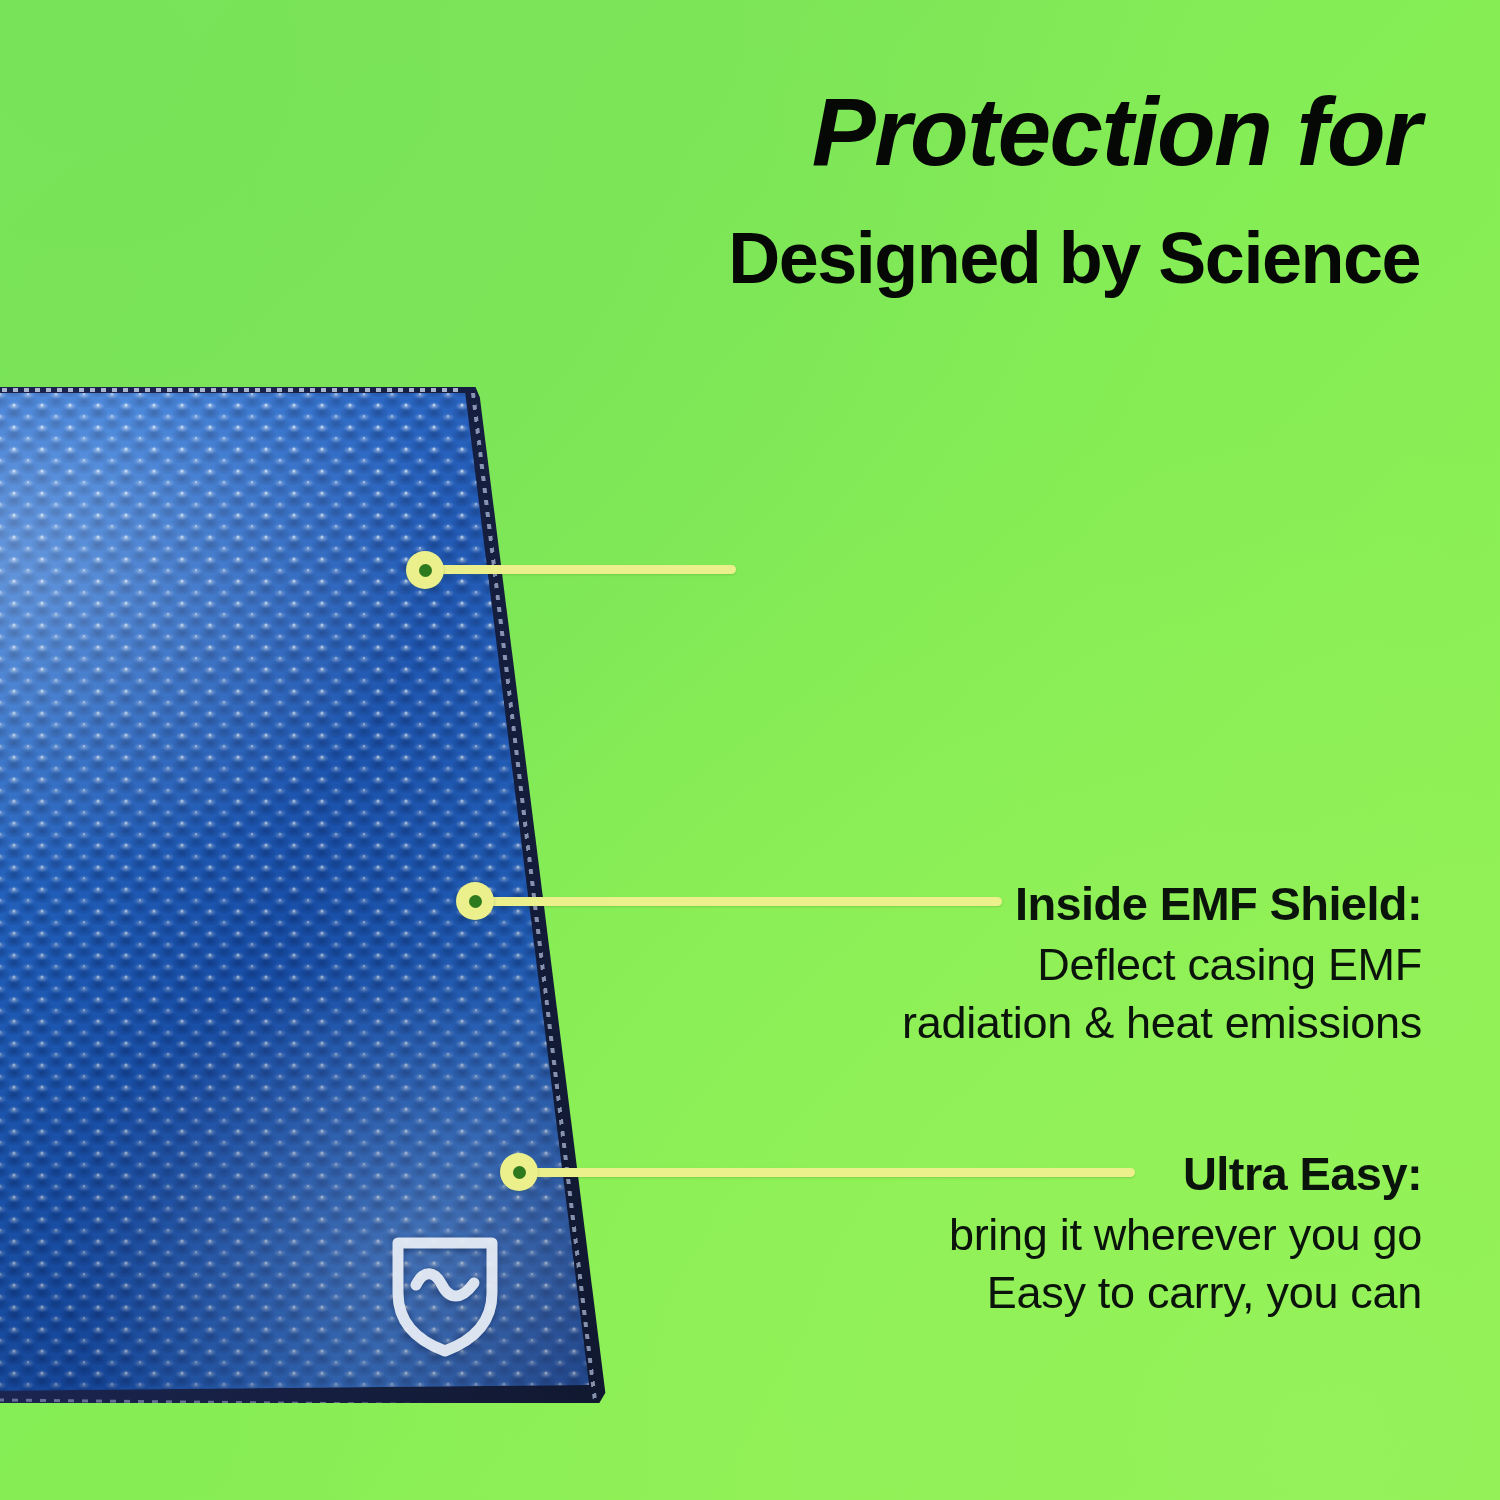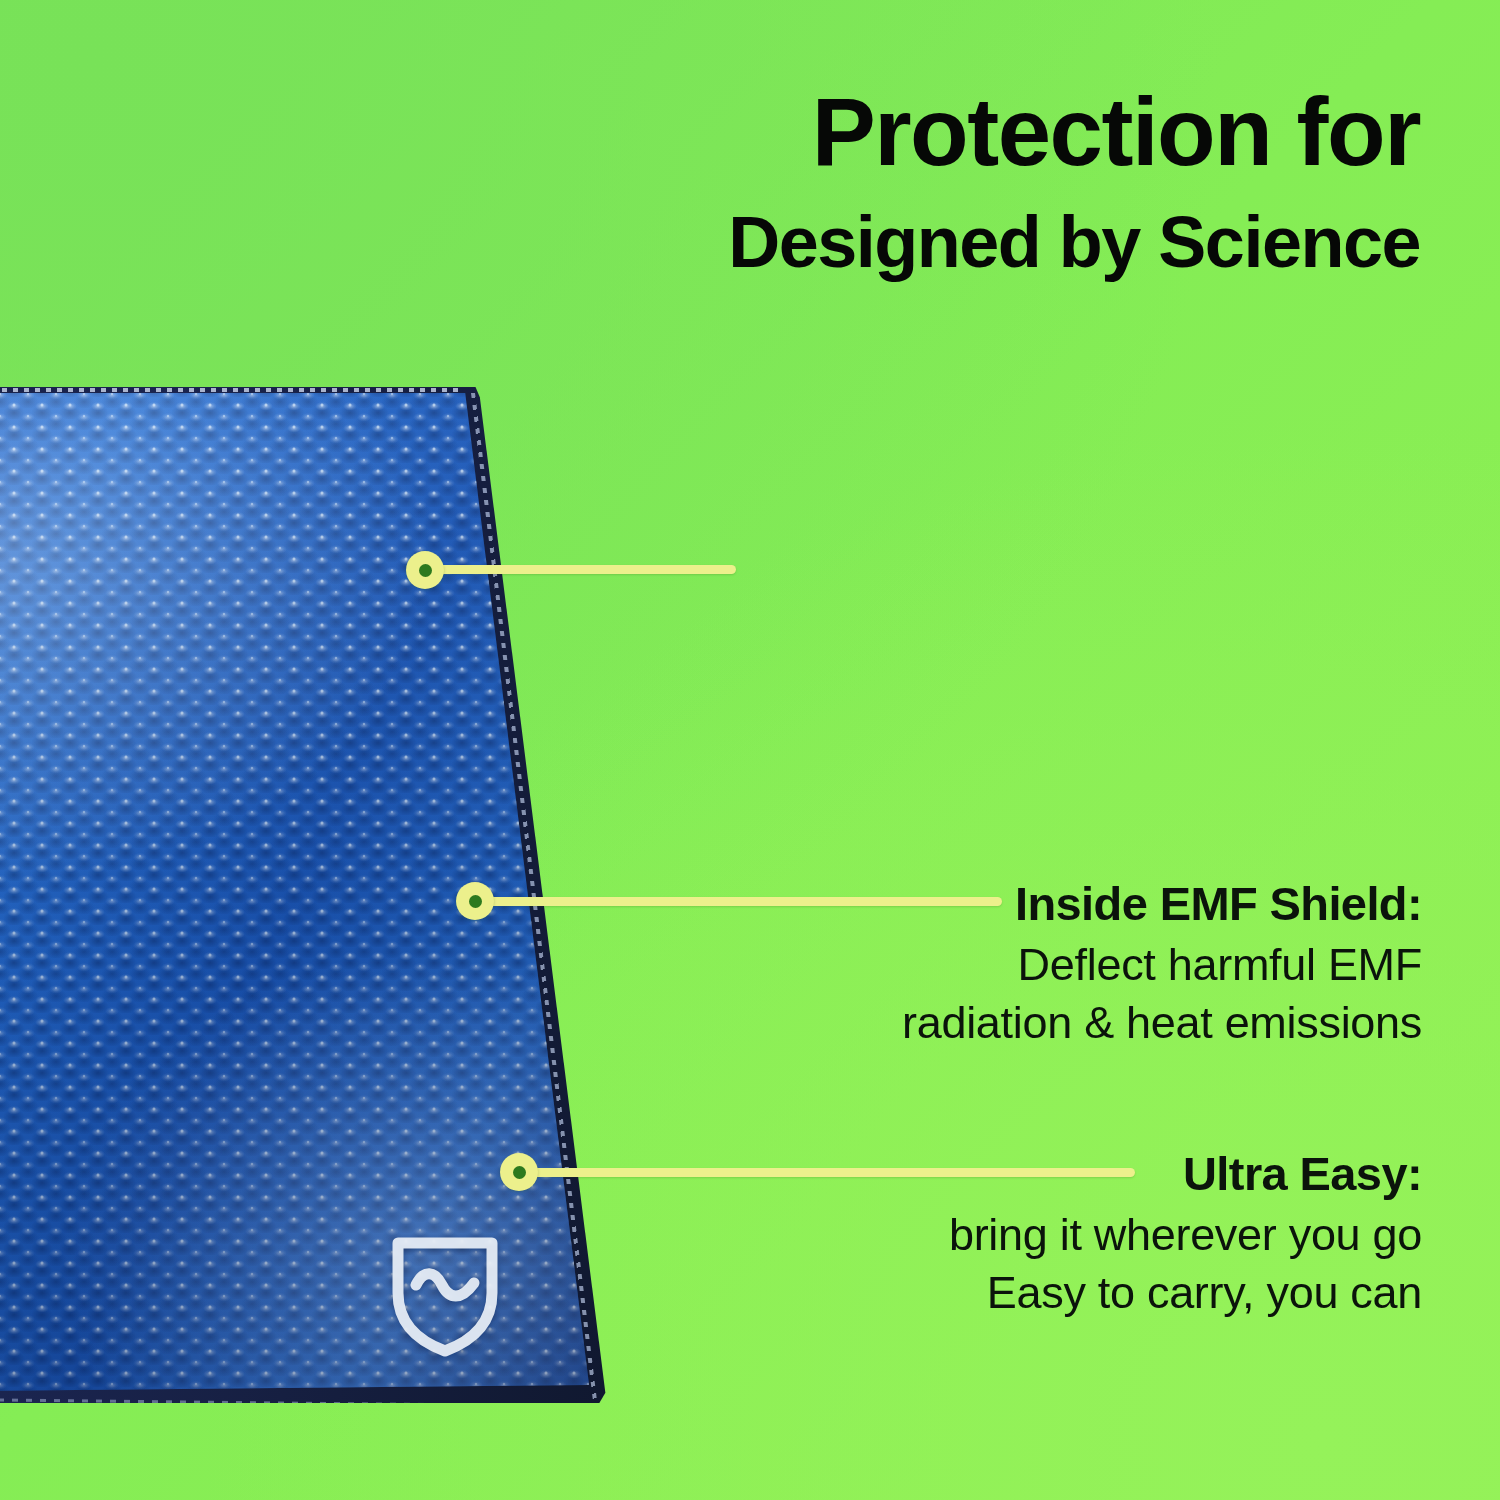--- a/index.html
+++ b/index.html
@@ -184,27 +184,28 @@
     color: #060806;
     font-weight: 700;
     letter-spacing: -1.5px;
   }
   .headline .h-l1,
   .headline .h-l2 {
     display: block;
     font-size: 96px;
     line-height: 116px;
     white-space: nowrap;
+    font-style: italic;
   }
   .headline .h-l3 {
     display: block;
     font-size: 72px;
     line-height: 96px;
     white-space: nowrap;
-    margin-top: 4px;
+    margin-top: 20px;
   }
 
   .feature {
     position: absolute;
     right: 78px;
     text-align: right;
     color: #0B140B;
     width: 760px;
   }
   .feature .f-title {
@@ -271,21 +272,21 @@
 
   <div class="headline">
     <span class="h-l1">Protection for</span>
     <span class="h-l3">Designed by Science</span>
   </div>
 
 
   <div class="feature" id="f2">
     <span class="f-title">Inside EMF Shield:</span>
     <span class="f-body">
-      <span>Deflect harmful EMF</span>
+      <span>Deflect casing EMF</span>
       <span>radiation &amp; heat emissions</span>
     </span>
   </div>
 
   <div class="feature" id="f3">
     <span class="f-title">Ultra Easy:</span>
     <span class="f-body">
       <span>bring it wherever you go</span>
       <span>Easy to carry, you can</span>
     </span>

